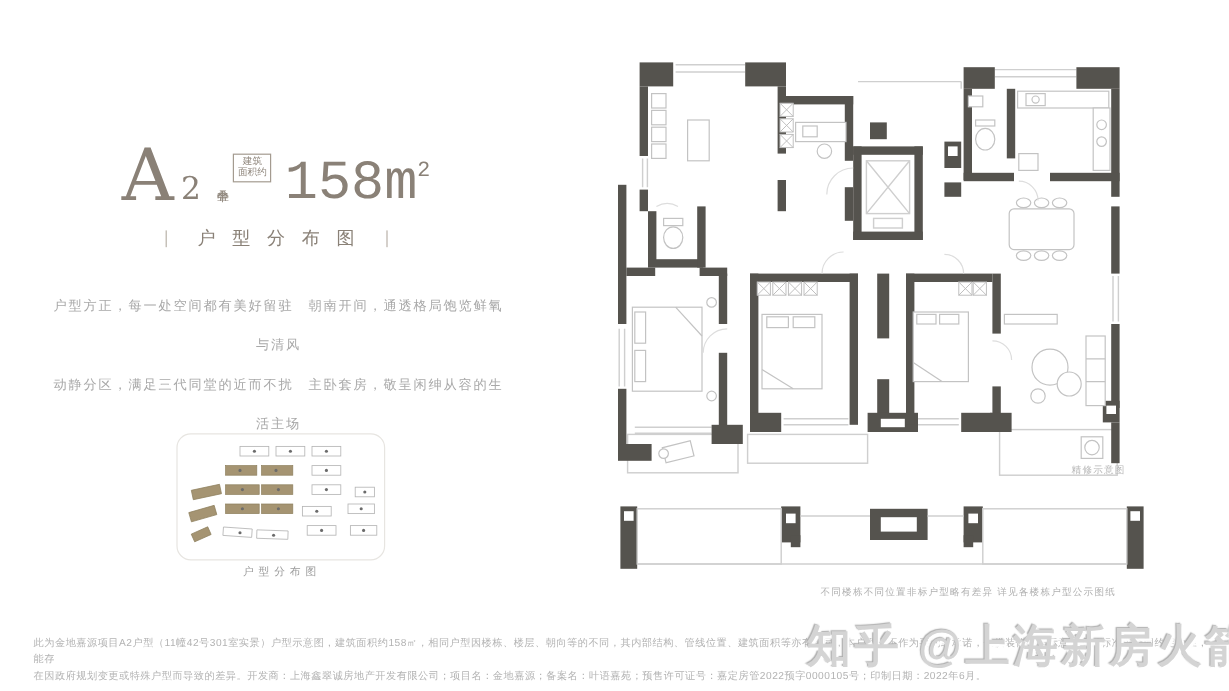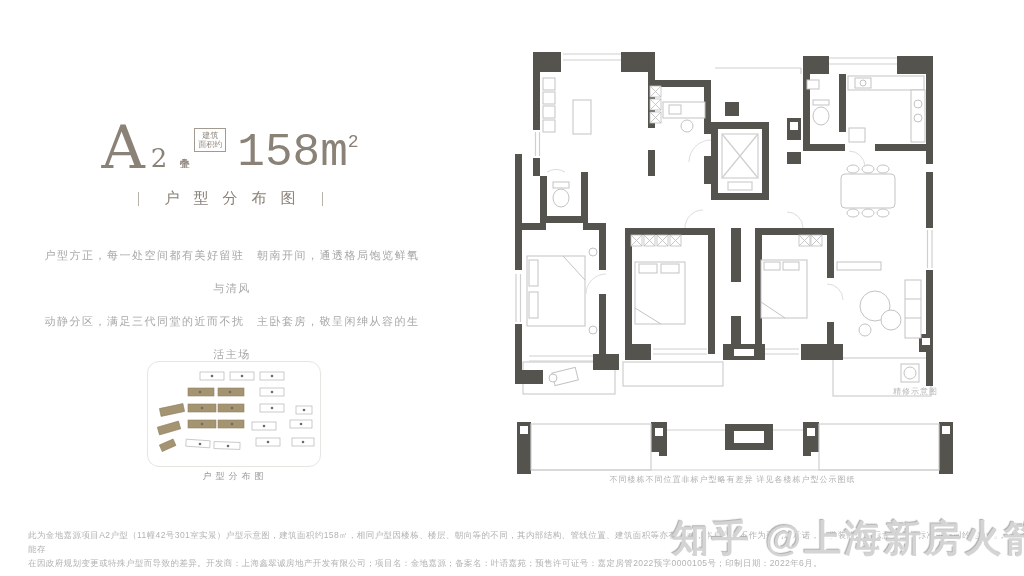--- a/index.html
+++ b/index.html
@@ -27,21 +27,21 @@
 
   
   .site-plan{position:absolute;left:147px;top:361px;width:172px;height:104px;border:1px solid #e7e5e1;
              border-radius:12px;background:#fff;}
   .site-caption{position:absolute;left:147px;top:470px;width:172px;text-align:center;
                 font-size:9px;letter-spacing:4px;text-indent:4px;color:#9b9b9b;}
 
   
   .plan-svg{position:absolute;left:503px;top:22px;}
   .caption-side{position:absolute;left:893px;top:386px;font-size:8px;letter-spacing:1px;color:#b8b8b8;}
-  .caption-bottom{position:absolute;left:535px;top:474px;width:395px;text-align:center;
+  .caption-bottom{position:absolute;left:535px;top:488px;width:395px;text-align:right;
                   font-size:8px;letter-spacing:1px;color:#b0b0b0;}
 
   
   .disclaimer{position:absolute;left:28px;top:528px;width:988px;color:#b3b3b3;
               font-size:8.5px;line-height:14px;letter-spacing:.4px;}
 
   
   .watermark{position:absolute;left:672px;top:514px;font-size:37px;font-weight:700;letter-spacing:3px;
              color:#d4d4d4;text-shadow:2px 2px 1px #ffffff,-1px -1px 1px #aeaeae;white-space:nowrap;}
 

